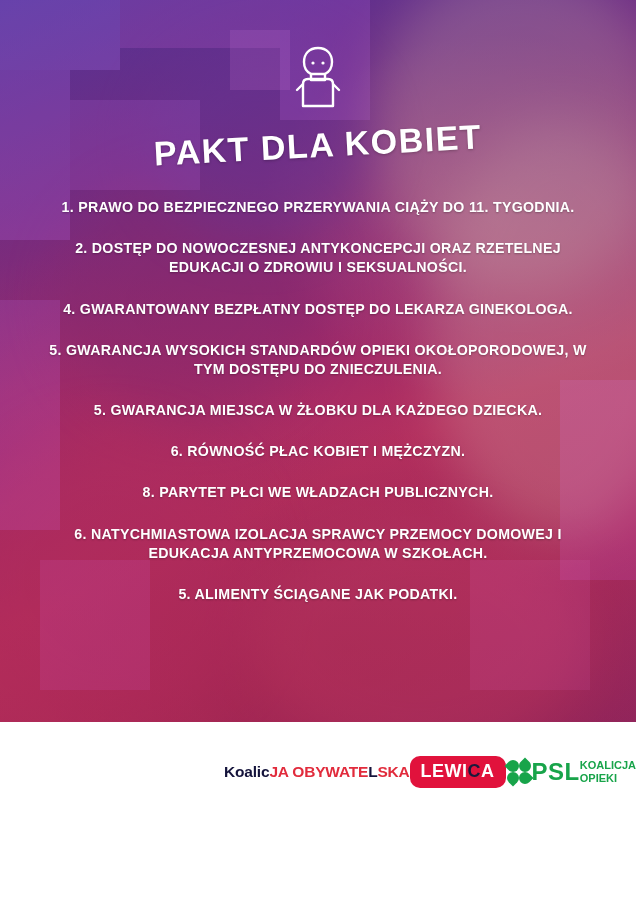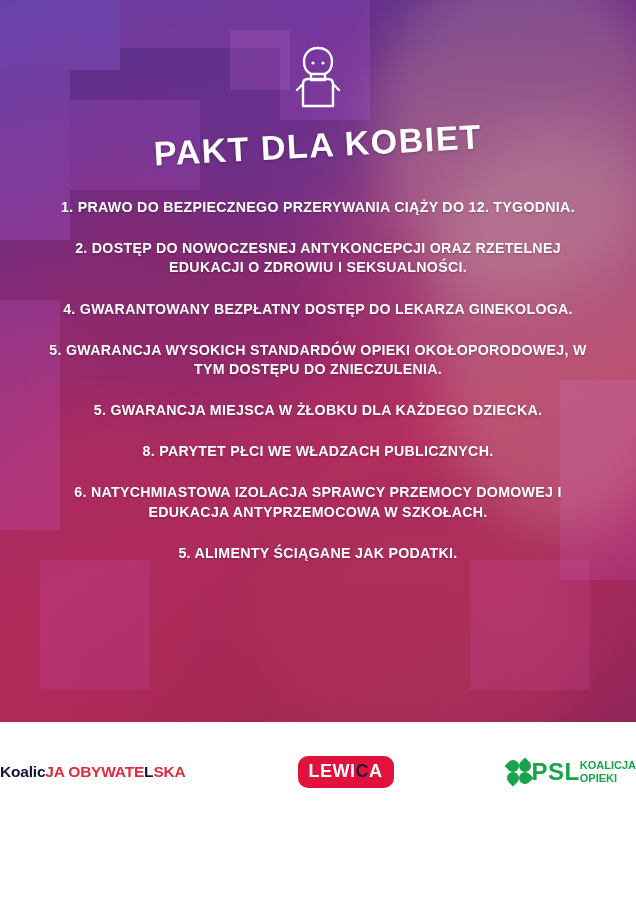--- a/index.html
+++ b/index.html
@@ -125,21 +125,21 @@
     background: #ffffff;
   }
   .logos {
     position: absolute;
     left: 0;
     top: 22px;
     width: 636px;
     height: 56px;
     display: flex;
     align-items: center;
-    justify-content: space-between;
+    justify-content: flex-end;
   }
 
   
   .ko-logo {
     font-size: 15.5px;
     font-weight: bold;
     letter-spacing: -0.2px;
     white-space: nowrap;
   }
   .ko-logo .dark { color: #14133b; }
@@ -233,25 +233,26 @@
           <path d="M50 46 L44 40"></path>
           <circle cx="24" cy="19" r="1.6" fill="#ffffff" stroke="none"></circle>
           <circle cx="34" cy="19" r="1.6" fill="#ffffff" stroke="none"></circle>
         </g>
       </svg>
     </span>
     <div class="title">PAKT DLA KOBIET</div>
   </div>
 
   <div class="demands">
-    <div class="demand">1. PRAWO DO BEZPIECZNEGO PRZERYWANIA CIĄŻY DO 12. TYGODNIA.</div>
+    <div class="demand">1. PRAWO DO BEZPIECZNEGO PRZERYWANIA CIĄŻY DO 11. TYGODNIA.</div>
     <div class="demand">2. DOSTĘP DO NOWOCZESNEJ ANTYKONCEPCJI ORAZ RZETELNEJ EDUKACJI O ZDROWIU I SEKSUALNOŚCI.</div>
     <div class="demand">4. GWARANTOWANY BEZPŁATNY DOSTĘP DO LEKARZA GINEKOLOGA.</div>
     <div class="demand">5. GWARANCJA WYSOKICH STANDARDÓW OPIEKI OKOŁOPORODOWEJ, W TYM DOSTĘPU DO ZNIECZULENIA.</div>
     <div class="demand">5. GWARANCJA MIEJSCA W ŻŁOBKU DLA KAŻDEGO DZIECKA.</div>
+    <div class="demand">6. RÓWNOŚĆ PŁAC KOBIET I MĘŻCZYZN.</div>
     <div class="demand">8. PARYTET PŁCI WE WŁADZACH PUBLICZNYCH.</div>
     <div class="demand">6. NATYCHMIASTOWA IZOLACJA SPRAWCY PRZEMOCY DOMOWEJ I EDUKACJA ANTYPRZEMOCOWA W SZKOŁACH.</div>
     <div class="demand">5. ALIMENTY ŚCIĄGANE JAK PODATKI.</div>
   </div>
 
   <div class="footer">
     <div class="logos">
 
       <div class="ko-logo">
         <span class="dark">Koalic</span><span class="red">JA OBYWATE</span><span class="dark">L</span><span class="red">SKA</span>

